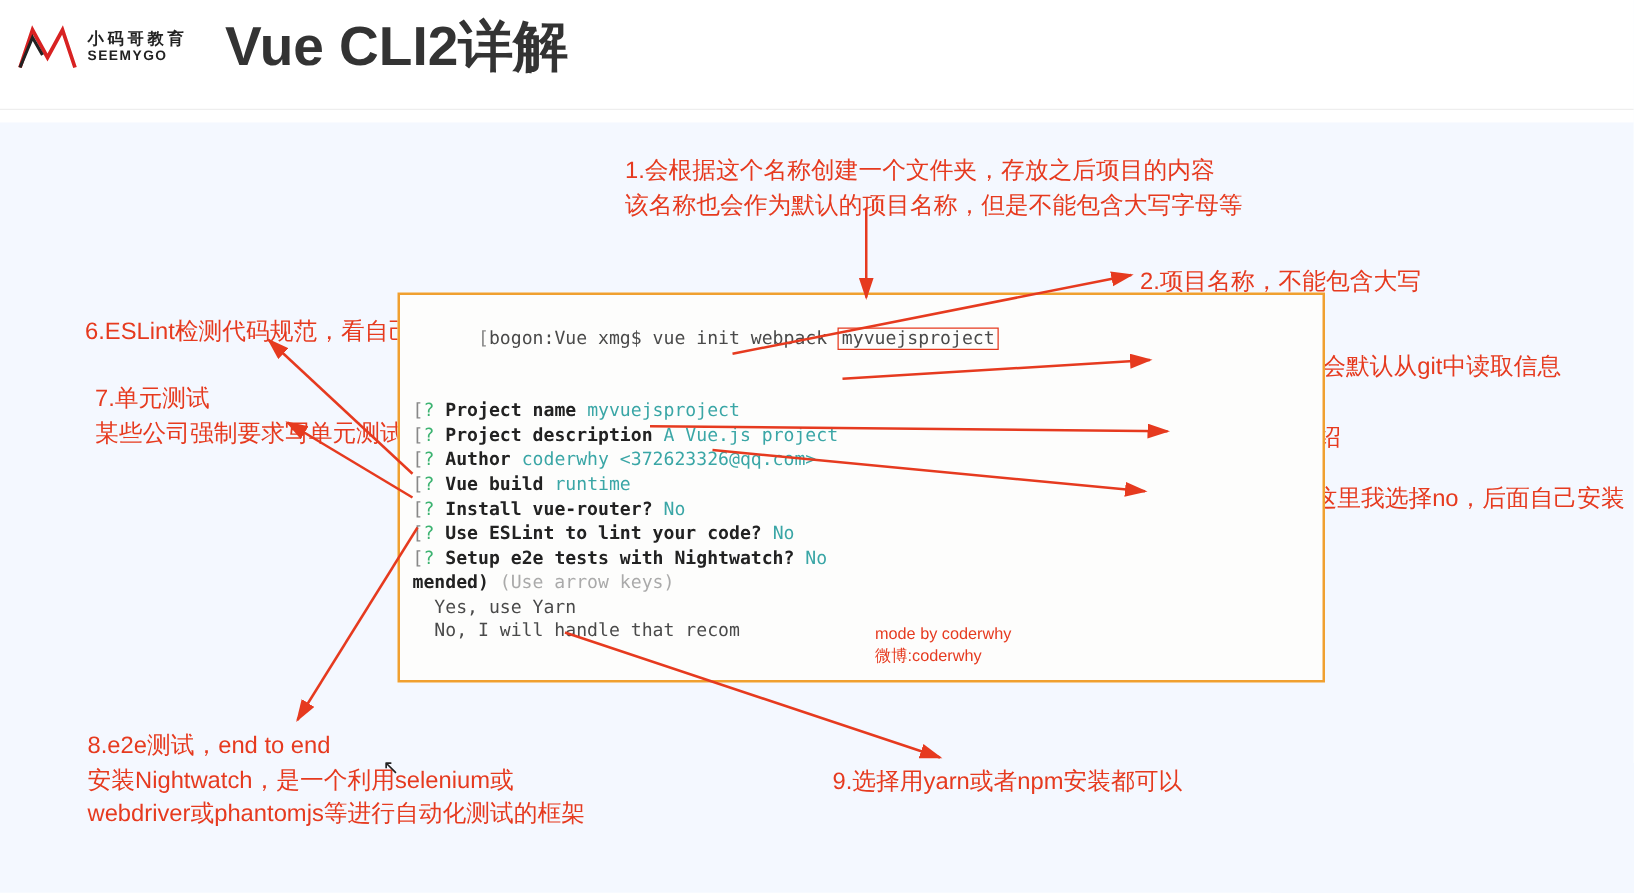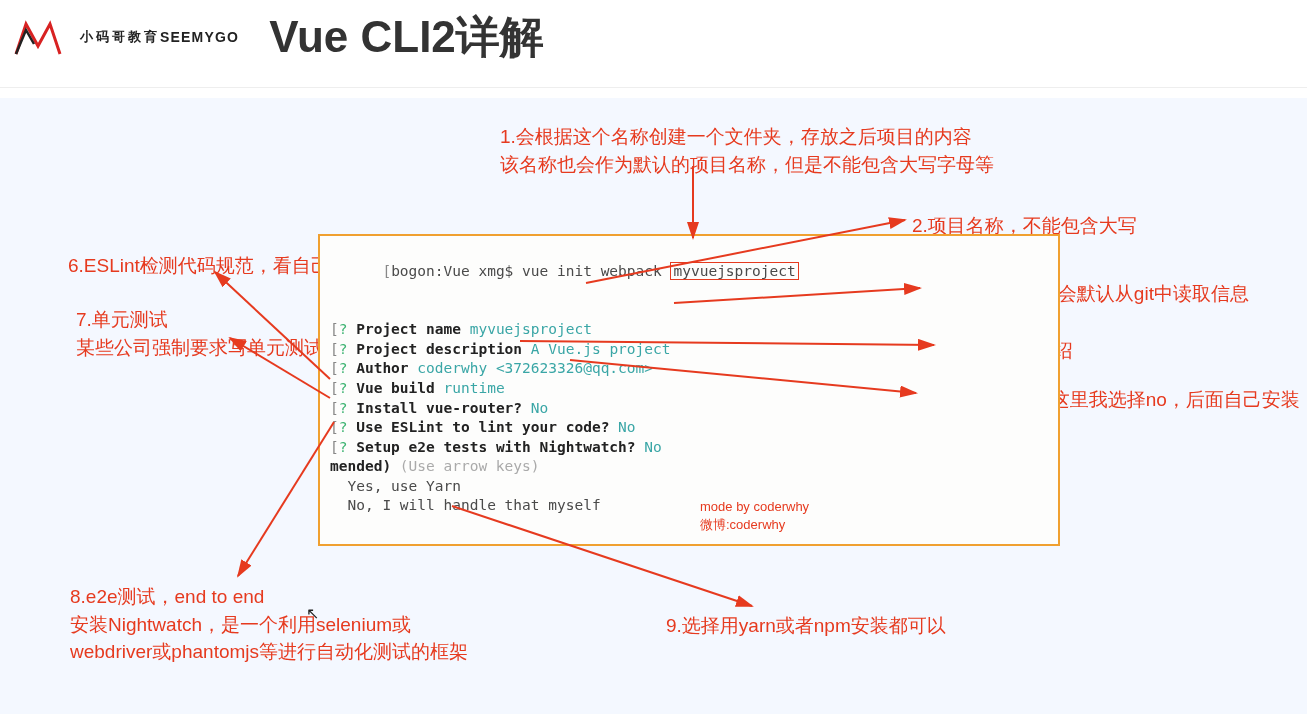--- a/index.html
+++ b/index.html
@@ -17,26 +17,26 @@
   border-bottom: 1px solid #eee;
 }
 .logo-wrap {
   display: flex;
   align-items: center;
   margin-right: 30px;
 }
 .logo-svg { width: 52px; height: 40px; }
 .logo-text {
   display: flex;
-  flex-direction: row;
-  margin-left: 16px;
+  flex-direction: column;
+  margin-left: 6px;
   line-height: 1.1;
 }
 .logo-cn { font-size: 13px; letter-spacing: 3px; font-weight: 600; color: #222; }
-.logo-en { font-size: 14px; letter-spacing: 1.2px; font-weight: 700; color: #222; }
+.logo-en { font-size: 11px; letter-spacing: 1.2px; font-weight: 700; color: #222; }
 .title {
   font-size: 44px;
   font-weight: 700;
   color: #333;
 }
 .content {
   background: #f4f8ff;
   position: relative;
   height: 620px;
   margin-top: 10px;
@@ -133,21 +133,21 @@
     <div class="t-line">&nbsp;</div>
     <div class="t-line"><span class="bracket">[</span><span class="green">?</span> <span class="bold">Project name </span><span class="cyan">myvuejsproject</span></div>
     <div class="t-line"><span class="bracket">[</span><span class="green">?</span> <span class="bold">Project description </span><span class="cyan">A Vue.js project</span></div>
     <div class="t-line"><span class="bracket">[</span><span class="green">?</span> <span class="bold">Author </span><span class="cyan">coderwhy &lt;372623326@qq.com&gt;</span></div>
     <div class="t-line"><span class="bracket">[</span><span class="green">?</span> <span class="bold">Vue build </span><span class="cyan">runtime</span></div>
     <div class="t-line"><span class="bracket">[</span><span class="green">?</span> <span class="bold">Install vue-router? </span><span class="cyan">No</span></div>
     <div class="t-line"><span class="bracket">[</span><span class="green">?</span> <span class="bold">Use ESLint to lint your code? </span><span class="cyan">No</span></div>
     <div class="t-line"><span class="bracket">[</span><span class="green">?</span> <span class="bold">Setup e2e tests with Nightwatch? </span><span class="cyan">No</span></div>
     <div class="t-line"><span class="bold">mended)</span><span class="gray"> (Use arrow keys)</span></div>
     <div class="t-line">  Yes, use Yarn</div>
-    <div class="t-line">  No, I will handle that myself</div>
+    <div class="t-line">  No, I will handle that recom</div>
   </div>
 
   <div class="watermark" style="left:700px; top:400px;">
     <div>mode by coderwhy</div>
     <div>微博:coderwhy</div>
   </div>
 
   <svg class="arrow" style="left:0; top:0; width:1307px; height:620px;">
     <defs>
       <marker id="ah" markerWidth="10" markerHeight="10" refX="8" refY="3" orient="auto">

